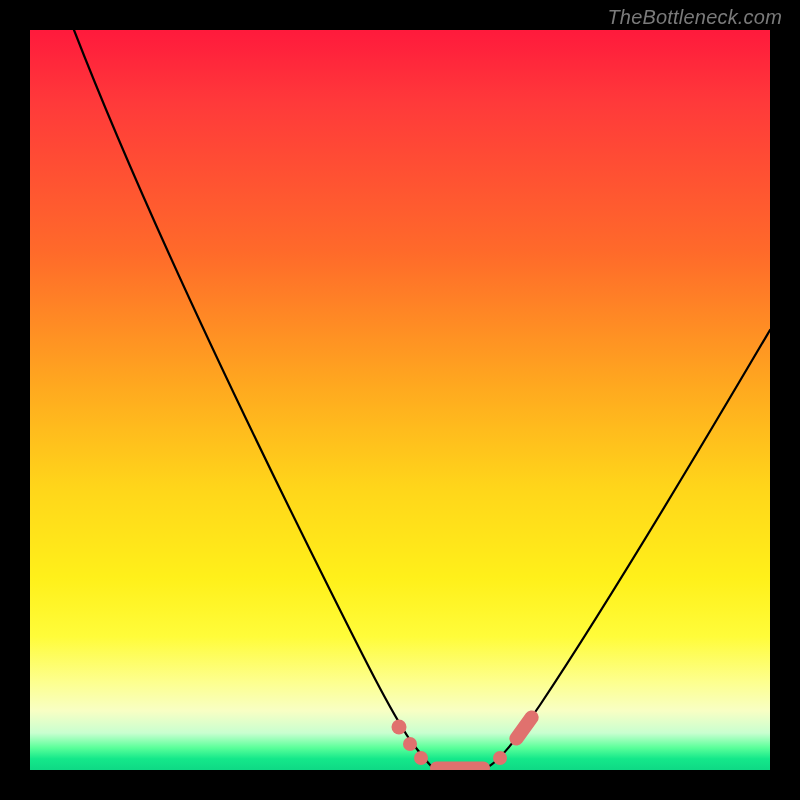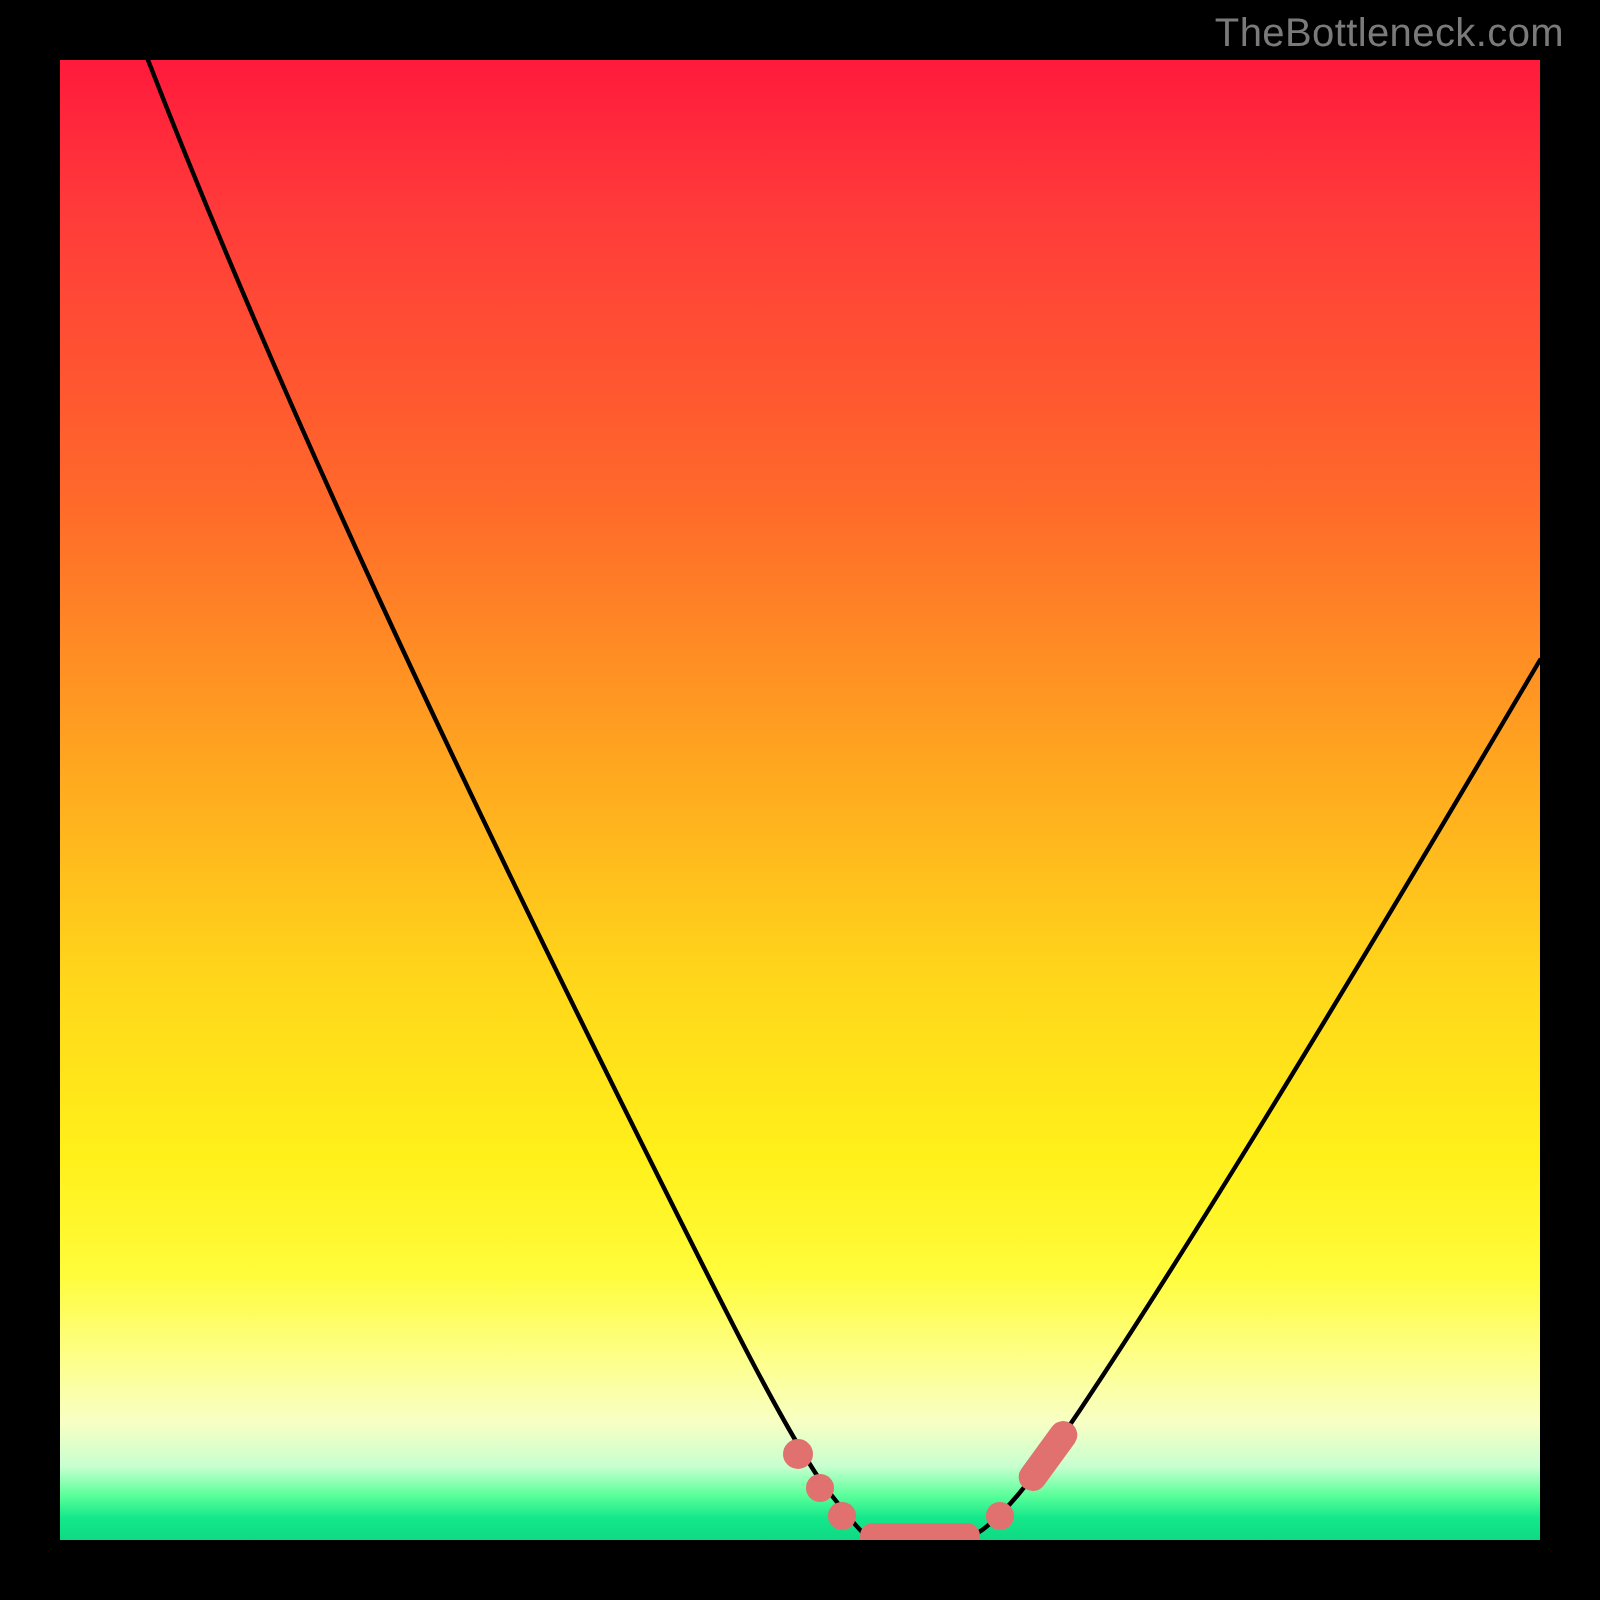--- a/index.html
+++ b/index.html
@@ -9,20 +9,21 @@
     height: 800px;
     background: #000;
     overflow: hidden;
     font-family: Arial, Helvetica, sans-serif;
   }
   .frame {
     position: relative;
     width: 800px;
     height: 800px;
     background: #000;
+    font-style: italic;
   }
   .plot-area {
     position: absolute;
     left: 30px;
     top: 30px;
     width: 740px;
     height: 740px;
     
     background: linear-gradient(
       to bottom,

